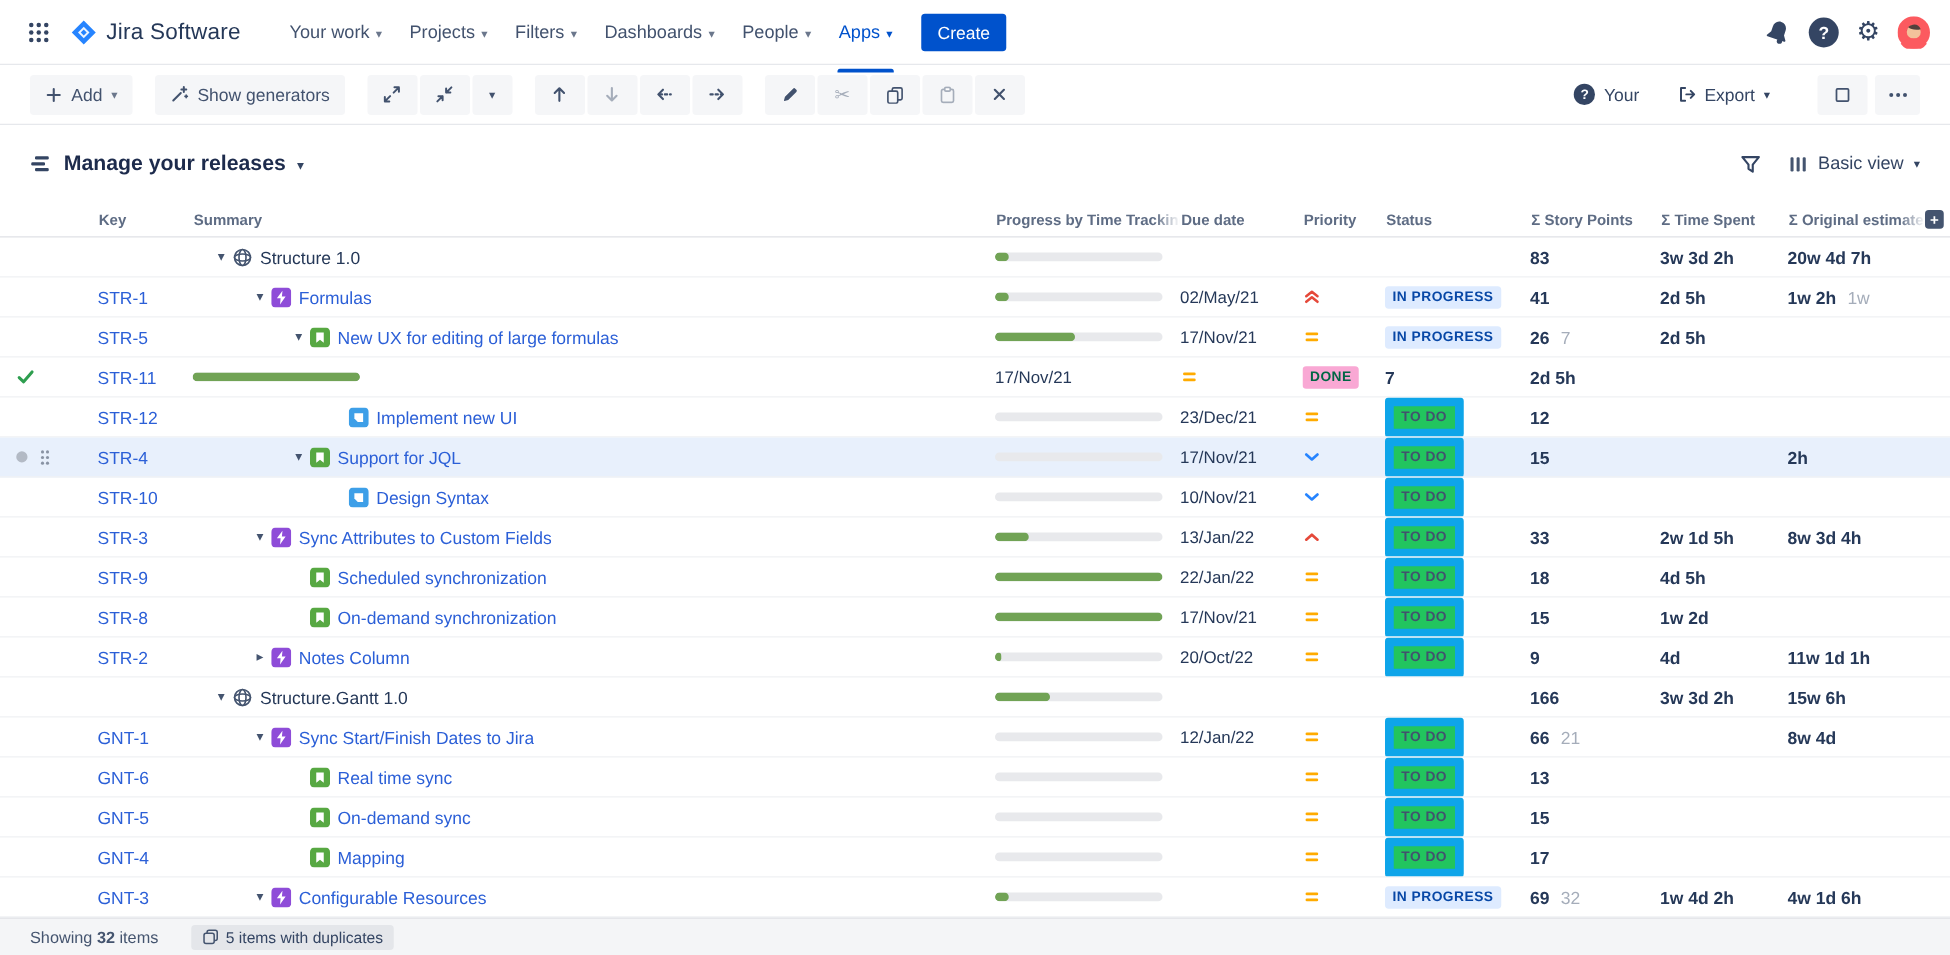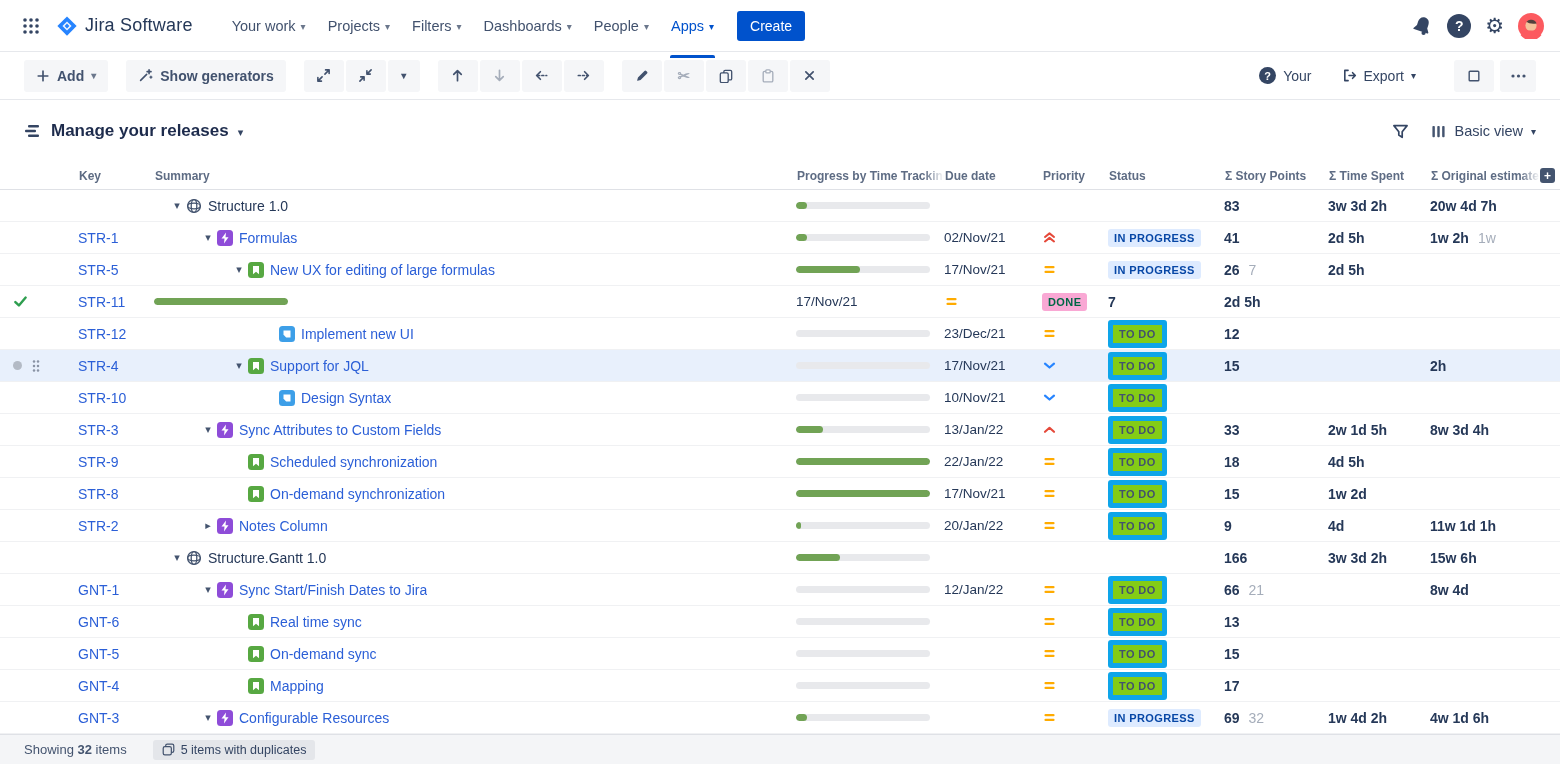--- a/index.html
+++ b/index.html
@@ -24,21 +24,21 @@
   .nav-right{margin-left:auto;display:flex;align-items:center;gap:14px}
   .search-box{display:flex;align-items:center;gap:7px;border:1px solid #DFE1E6;border-radius:6px;height:32px;width:196px;padding:0 10px;background:#fff}
   .search-box input{border:none;outline:none;font-size:14px;width:100%;color:#172B4D;font-family:inherit}
   .search-box input::placeholder{color:#8590A2}
   .nav-ic{cursor:pointer;display:flex;align-items:center;justify-content:center}
   .help-circle{width:24px;height:24px;border-radius:50%;background:#344563;color:#fff;font-size:14px;font-weight:700;display:flex;align-items:center;justify-content:center}
   .gear{font-size:21px;color:#344563;line-height:1}
 
   
   .toolbar{height:48px;display:flex;align-items:center;padding:0 24px;border-bottom:1px solid #E6E8EC;flex:0 0 48px;gap:2px}
-  .tbtn{background:#F5F6F8;border:none;border-radius:3px;height:32px;display:flex;align-items:center;justify-content:center;gap:7px;font-size:14px;font-weight:700;color:#42526E;padding:0 12px;cursor:pointer;font-family:inherit}
+  .tbtn{background:#F5F6F8;border:none;border-radius:3px;height:32px;display:flex;align-items:center;justify-content:center;gap:7px;font-size:14px;font-weight:400;color:#42526E;padding:0 12px;cursor:pointer;font-family:inherit}
   .tbtn.icon-only{width:40px;padding:0}
   .tgap{width:14px;flex:0 0 14px}
   .tb-right{margin-left:auto;display:flex;align-items:center;gap:6px}
   .tbtn.plain{background:transparent;font-weight:500;color:#344563}
   .scissor{font-size:15px;color:#A5ADBA}
 
   
   .sbar{height:62px;display:flex;align-items:center;padding:0 24px;flex:0 0 62px}
   .sbar-title{display:flex;align-items:center;gap:9px;cursor:pointer}
   .sbar-title .t{font-size:17px;font-weight:600;color:#1D2B4C}
@@ -66,21 +66,21 @@
   .caret{flex:0 0 18px;text-align:center;font-size:11px;color:#44546F}
   .tipix{flex:0 0 16px;margin-right:6px}
   .sum{font-size:14px;color:#2B5FD7;overflow:hidden;text-overflow:ellipsis}
   .sum.plain{color:#253858;font-weight:500}
   .track{width:134px;height:7px;border-radius:4px;background:#E8E9EC;overflow:hidden}
   .fill{height:100%;border-radius:4px;background:#71A355}
   .due{font-size:13.5px;color:#253858}
   .badge{font-size:11px;font-weight:700;letter-spacing:.4px;padding:3px 6px;border-radius:3px}
   .badge.inprogress{background:#DEEBFF;color:#0747A6}
   .badge.done{background:#f9a8d4;color:#006644}
-  .badge.todo{background:#84cc16;color:#42526E;border:5px solid #0ea5e9}
+  .badge.todo{background:#22c55e;color:#42526E;border:7px solid #0ea5e9}
   .num{font-size:14px;font-weight:600;color:#253858}
   .extra{font-size:14px;font-weight:400;color:#A5ADBA;margin-left:9px}
 
   
   .footer{height:30px;flex:0 0 30px;background:#F4F5F7;border-top:1px solid #DFE1E6;display:flex;align-items:center;padding:0 24px;gap:26px}
   .fcount{font-size:13px;color:#44546F}
   .fcount b{font-weight:700}
   .dup-pill{display:flex;align-items:center;gap:6px;background:#E4E6EA;border-radius:3px;padding:3px 9px;font-size:12.5px;font-weight:500;color:#344563;cursor:pointer}
 </style>
 </head>
@@ -380,21 +380,21 @@
           </svg>
 
       </span>
       <a class="sum">Formulas</a>
     </div>
     <div class="cell">
         <div class="track">
           <div class="fill" style="width: 8%;"></div>
         </div>
       </div>
-    <div class="cell due">02/Nov/21</div>
+    <div class="cell due">02/May/21</div>
     <div class="cell prio">
       <svg class="pr-highest" width="15" height="15" viewBox="0 0 16 16" fill="none" stroke="#E5493A" stroke-width="2.2" stroke-linecap="round" stroke-linejoin="round">
           <path d="M3.2 7.4 L8 3.6 L12.8 7.4"></path>
           <path d="M3.2 12.2 L8 8.4 L12.8 12.2"></path>
         </svg>
 
     </div>
     <div class="cell">
         <span class="badge inprogress">IN PROGRESS</span>
       </div>
@@ -826,21 +826,21 @@
           </svg>
 
       </span>
       <a class="sum">Notes Column</a>
     </div>
     <div class="cell">
         <div class="track">
           <div class="fill" style="width: 4%;"></div>
         </div>
       </div>
-    <div class="cell due">20/Jan/22</div>
+    <div class="cell due">20/Oct/22</div>
     <div class="cell prio">
 
       <svg class="pr-medium" width="15" height="15" viewBox="0 0 16 16" fill="#FFAB00">
           <rect x="2.6" y="4.2" width="10.8" height="2.5" rx="1.2"></rect>
           <rect x="2.6" y="9.3" width="10.8" height="2.5" rx="1.2"></rect>
         </svg>
 
     </div>
     <div class="cell">
         <span class="badge todo">TO DO</span>

